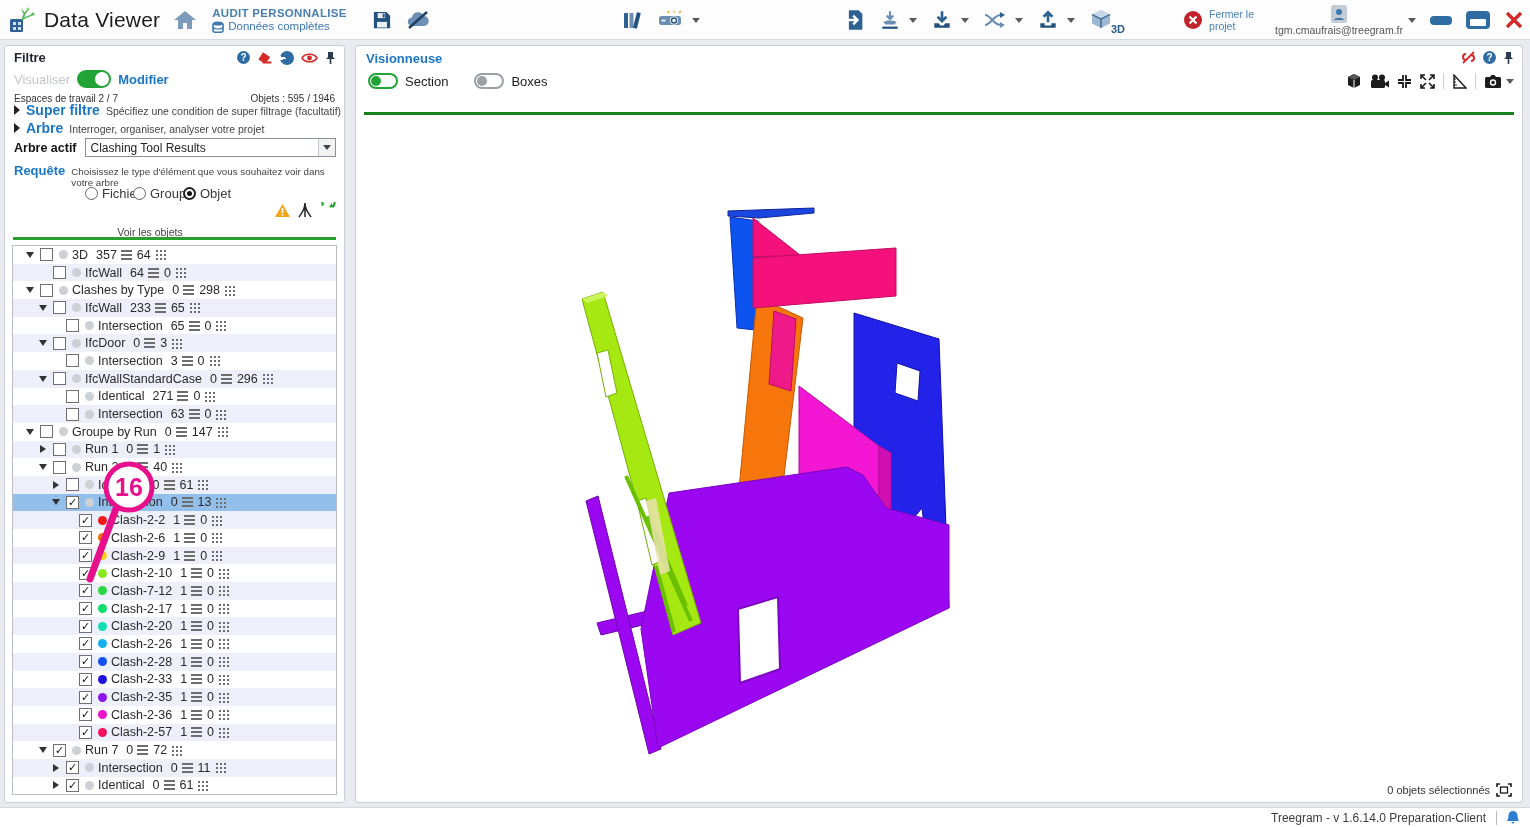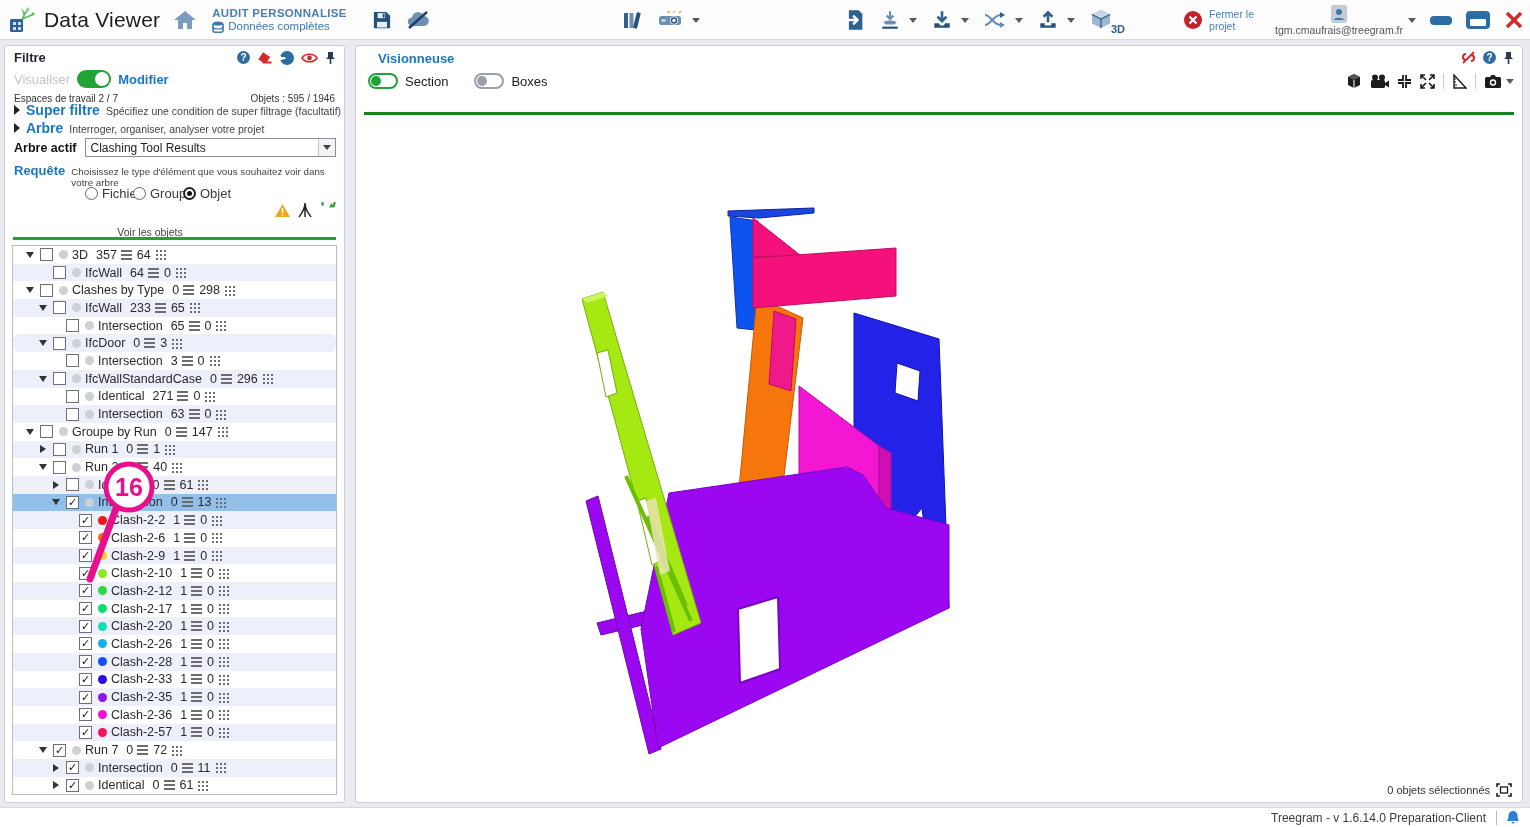--- a/index.html
+++ b/index.html
@@ -82,21 +82,21 @@
     font-size:11px; line-height:11px; text-align:center; color:#111; font-weight:bold; }
   .dot { width:9px; height:9px; border-radius:50%; margin:0 4px 0 3px; flex:none; }
   .lbl { margin-right:8px; white-space:nowrap; }
   .num { margin-right:4px; }
   .i-list { width:11px; height:10px; flex:none; margin-right:5px;
     background:linear-gradient(#6d6d6d 0 2px,transparent 2px 4px,#6d6d6d 4px 6px,transparent 6px 8px,#6d6d6d 8px 10px); }
   .i-grid { width:11px; height:11px; flex:none;
     background-image:radial-gradient(#6d6d6d 1.4px, transparent 1.5px); background-size:4px 4px; background-position:0 0; }
   .annotation { position:absolute; left:60px; top:408px; width:110px; height:135px; z-index:6; pointer-events:none; }
   
-  .vp-title { position:absolute; top:5px; left:22px; font-size:13px; font-weight:bold; color:#1b77c2;text-align:center; }
+  .vp-title { position:absolute; top:5px; left:10px; font-size:13px; font-weight:bold; color:#1b77c2;text-align:center; }
   .vp-hicons { position:absolute; top:4px; right:8px; display:flex; gap:7px; align-items:center; }
   .vp-toolbar { position:absolute; top:27px; left:12px; display:flex; align-items:center; gap:26px; }
   .toggle-item { display:flex; align-items:center; gap:7px; }
   .otoggle { width:30px; height:16px; border-radius:8px; border:2px solid #21a335; position:relative; background:#fff; }
   .otoggle::after { content:""; position:absolute; left:1px; top:1px; width:10px; height:10px; border-radius:50%; background:#21a335; }
   .otoggle.off { border-color:#9aa0a6; }
   .otoggle.off::after { background:#9aa0a6; }
   .toggle-label { font-size:13px; color:#1a1a1a; }
   .vp-ricons { position:absolute; top:27px; right:8px; display:flex; align-items:center; gap:8px; }
   .vdiv { width:1px; height:16px; background:#c9cdd4; }
@@ -398,21 +398,21 @@
       <div class="tree-row" style="padding-left: 36px;">
         <span class="exp leaf"></span>
         <span class="cb"></span>
         <span class="dot" style="background: rgb(205, 208, 212);"></span>
         <span class="lbl">Intersection</span>
         <span class="num">65</span>
         <span class="i-list"></span>
         <span class="num">0</span>
         <span class="i-grid"></span>
       </div>
-      <div class="tree-row alt" style="padding-left: 23px; border-radius: 6px;">
+      <div class="tree-row alt" style="padding-left: 23px;">
         <span class="exp open"></span>
         <span class="cb"></span>
         <span class="dot" style="background: rgb(205, 208, 212);"></span>
         <span class="lbl">IfcDoor</span>
         <span class="num">0</span>
         <span class="i-list"></span>
         <span class="num">3</span>
         <span class="i-grid"></span>
       </div>
       <div class="tree-row" style="padding-left: 36px;">
@@ -542,21 +542,21 @@
         <span class="lbl">Clash-2-10</span>
         <span class="num">1</span>
         <span class="i-list"></span>
         <span class="num">0</span>
         <span class="i-grid"></span>
       </div>
       <div class="tree-row alt" style="padding-left: 49px;">
         <span class="exp leaf"></span>
         <span class="cb">✓</span>
         <span class="dot" style="background: rgb(47, 215, 68);"></span>
-        <span class="lbl">Clash-2-12</span>
+        <span class="lbl">Clash-7-12</span>
         <span class="num">1</span>
         <span class="i-list"></span>
         <span class="num">0</span>
         <span class="i-grid"></span>
       </div>
       <div class="tree-row" style="padding-left: 49px;">
         <span class="exp leaf"></span>
         <span class="cb">✓</span>
         <span class="dot" style="background: rgb(12, 221, 110);"></span>
         <span class="lbl">Clash-2-17</span>

